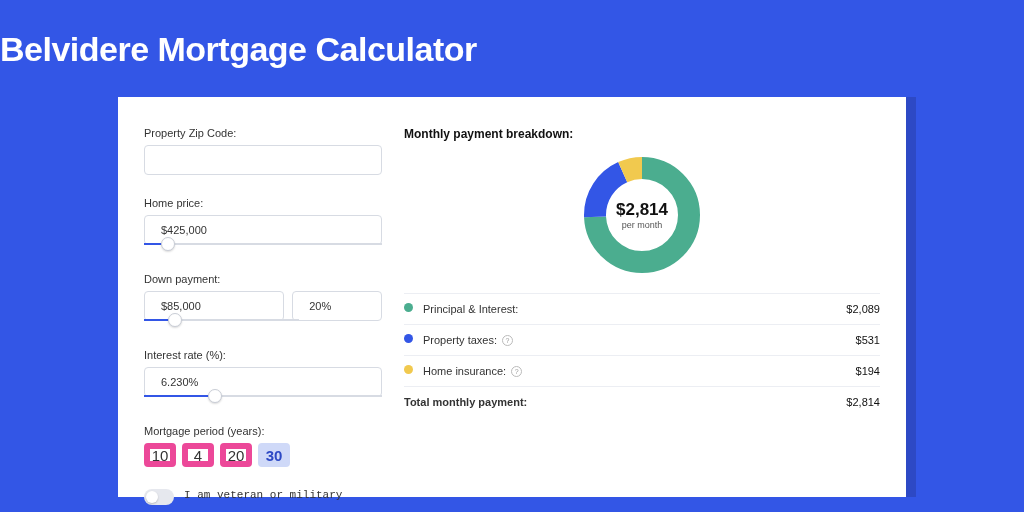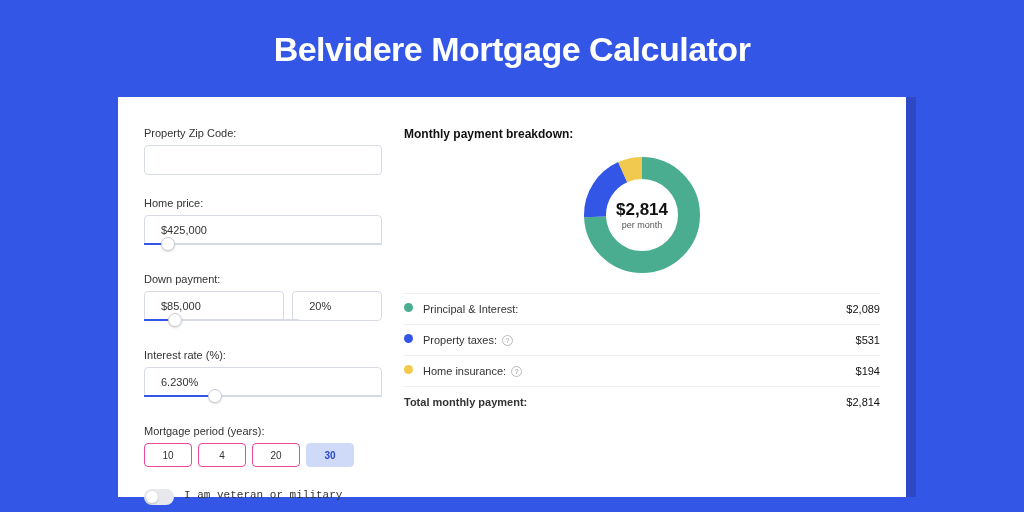--- a/index.html
+++ b/index.html
@@ -5,21 +5,20 @@
   * { box-sizing: border-box; margin: 0; padding: 0; }
   body {
     font-family: -apple-system, BlinkMacSystemFont, "Segoe UI", Arial, sans-serif;
     background: #3356e6;
     width: 1024px;
     height: 512px;
     overflow: hidden;
   }
   .page-title {
     color: #fff;
-    text-align: center;
     font-size: 34px;
     font-weight: 700;
     padding: 30px 0 28px 0;
     letter-spacing: -0.5px;
   }
   .card {
     background: #fff;
     width: 788px;
     margin: 0 auto;
     padding: 30px 26px 0 26px;
@@ -71,26 +70,26 @@
     border-radius: 50%;
     top: -6px;
     transform: translateX(-50%);
     box-shadow: 0 1px 2px rgba(0,0,0,0.15);
   }
   .row { display: flex; gap: 8px; }
   .row .text-input:first-child { flex: 1.9; }
   .row .text-input:last-child { flex: 1; }
   .period-btns { display: flex; gap: 6px; }
   .period-btn {
-    width: 48px;
+    width: 32px;
     height: 24px;
-    border: 1px solid #ec4899;
+    border: 6px solid #ec4899;
     background: #fff;
     border-radius: 4px;
-    font-size: 10px;
+    font-size: 15px;
     color: #333;
     cursor: pointer;
     display: flex;
     align-items: center;
     justify-content: center;
   }
   .period-btn.active {
     background: #cfd9f8;
     border-color: #cfd9f8;
     color: #2d49c5;

